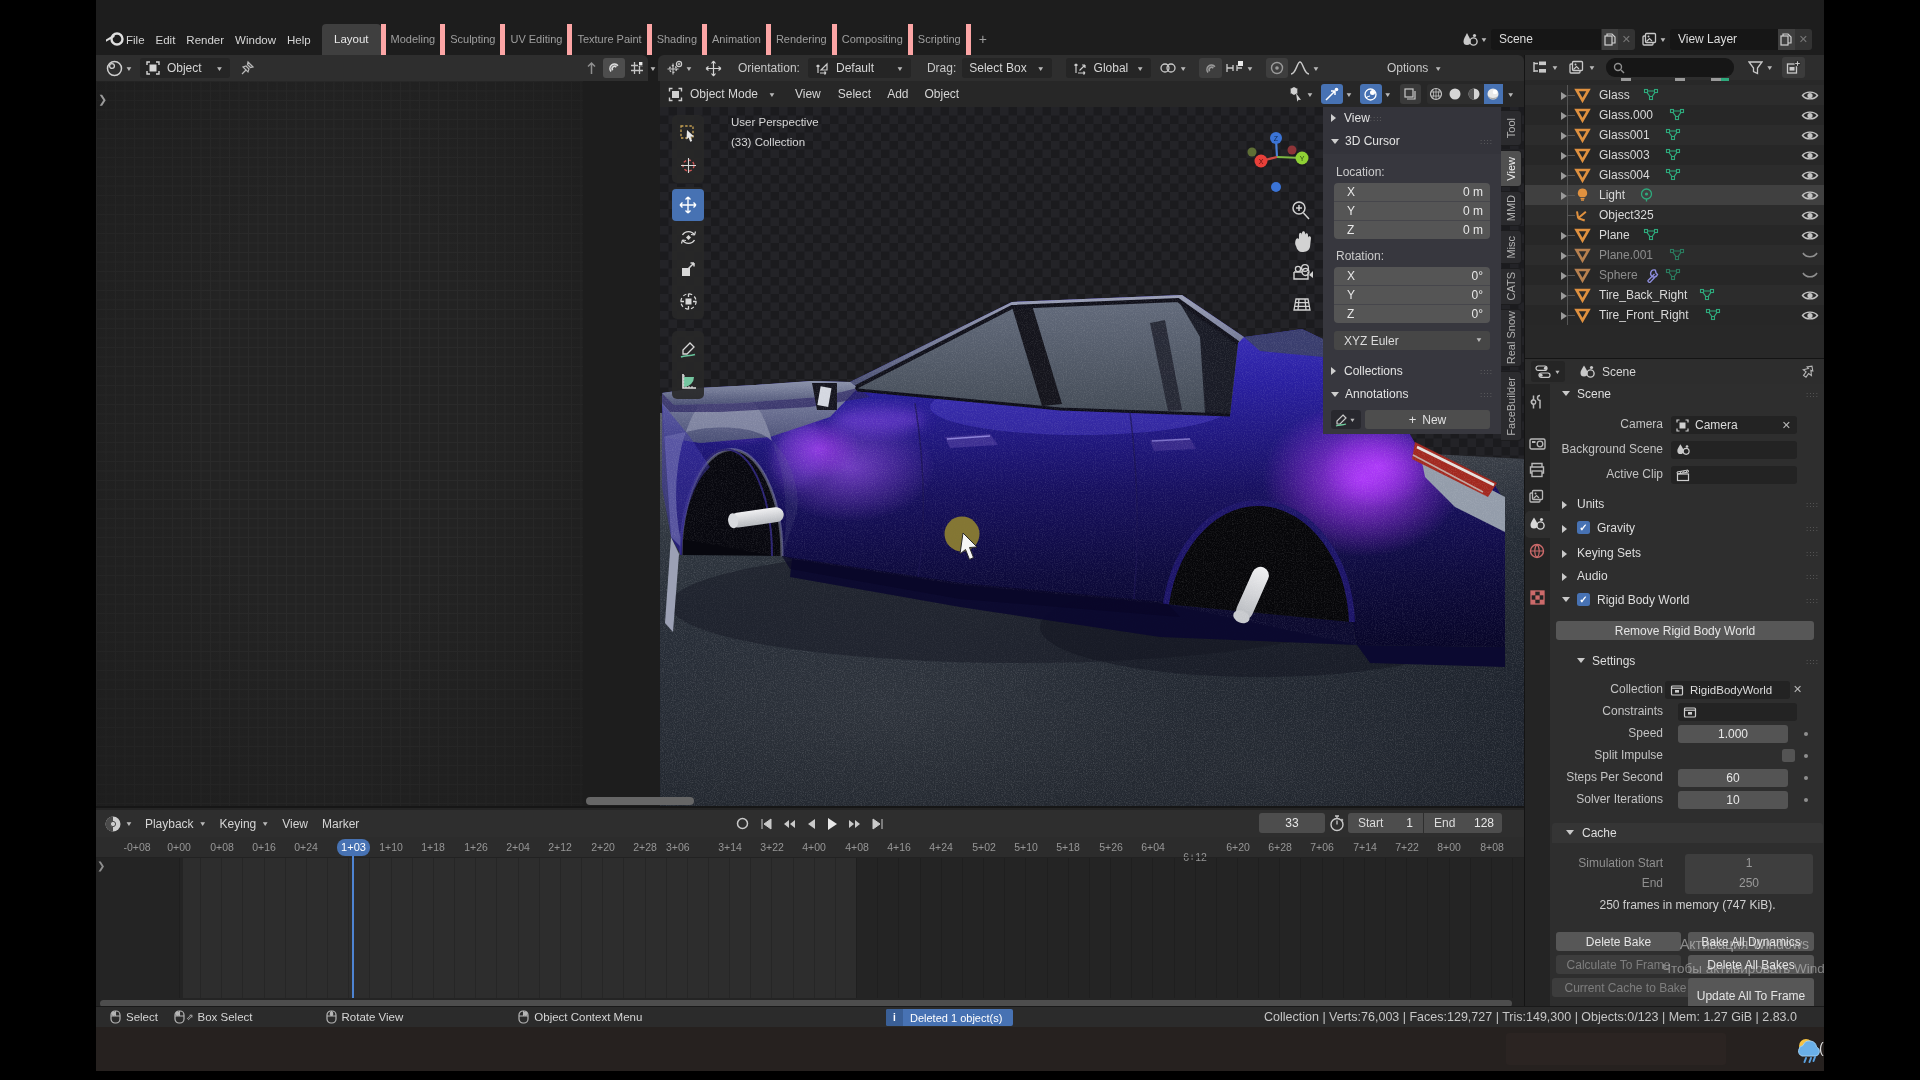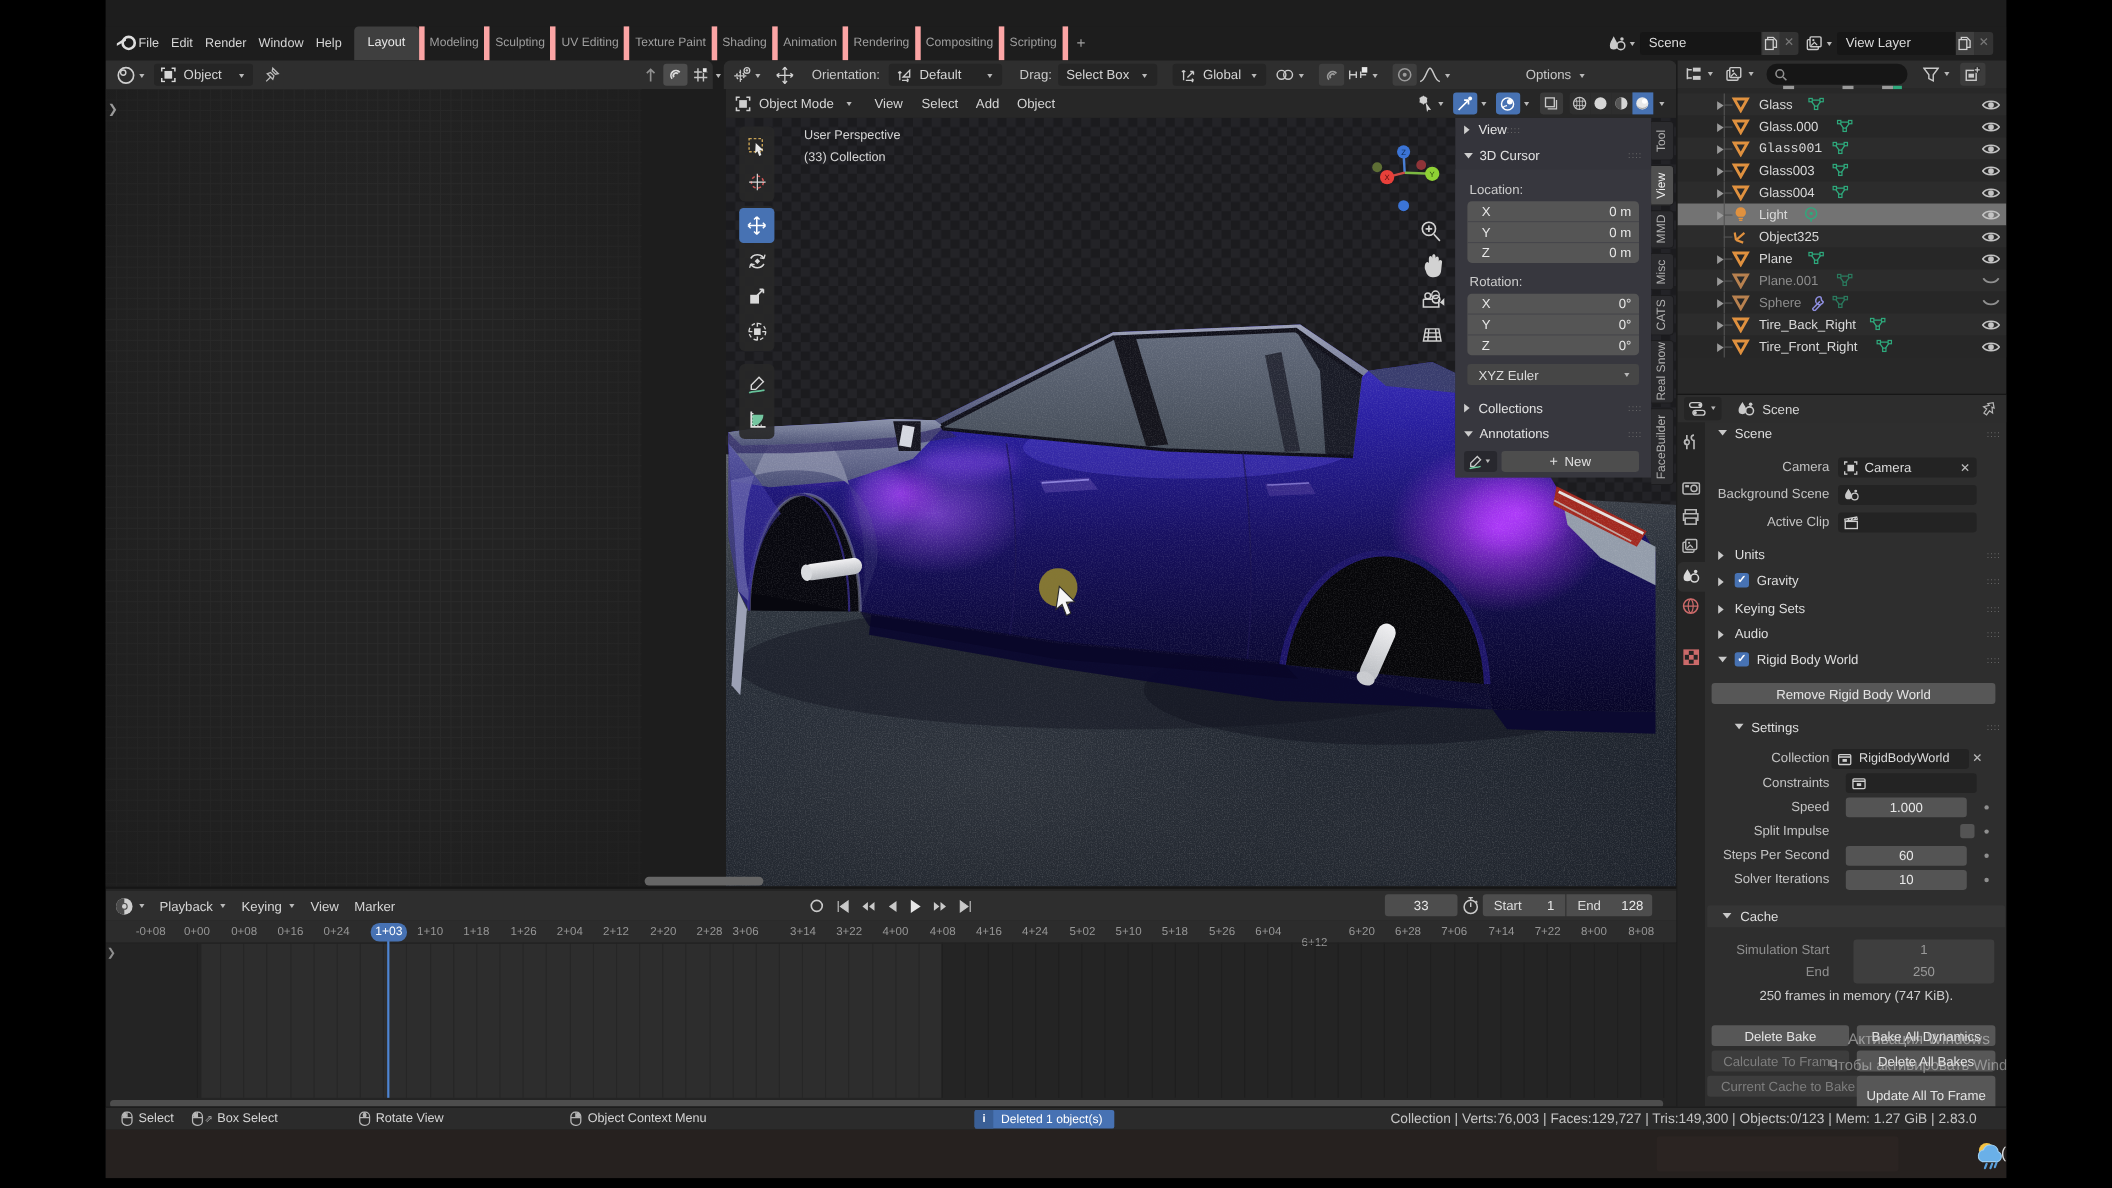--- a/index.html
+++ b/index.html
@@ -711,21 +711,21 @@
             <path d="M3 4 L13 4 L8 11 Z" fill="none" stroke="#2ea97c" stroke-width="1.2"></path>
             <rect x="1.5" y="2.5" width="3" height="3" fill="#282828" stroke="#2ea97c" stroke-width="1.1"></rect>
             <rect x="11.5" y="2.5" width="3" height="3" fill="#282828" stroke="#2ea97c" stroke-width="1.1"></rect>
             <rect x="6.5" y="9.5" width="3" height="3" fill="#282828" stroke="#2ea97c" stroke-width="1.1"></rect>
           </svg>
           <svg width="18" height="13" viewBox="0 0 18 13" class="abs" style="left:276px;top:4px;">
             <path d="M1.5 6.5 C4.5 2 13.5 2 16.5 6.5 C13.5 11 4.5 11 1.5 6.5 Z" fill="none" stroke="#c3c3c3" stroke-width="1.4"></path>
             <circle cx="9" cy="6.5" r="2.6" fill="#c3c3c3"></circle>
           </svg>
         </div>
-        <div class="abs" style="left:0;top:44px;width:300px;height:20px;background:#2c2c2c;font-family:Liberation Mono, monospace;">
+        <div class="abs" style="left:0;top:44px;width:300px;height:20px;background:#2c2c2c;">
           <div class="abs" style="left:42px;top:0;width:1px;height:20px;background:#555;"></div>
           <div class="abs" style="left:36px;top:7px;width:0;height:0;border-left:6px solid #9a9a9a;border-top:4px solid transparent;border-bottom:4px solid transparent;"></div>
           <div class="abs" style="left:42px;top:10px;width:8px;height:1px;background:#555;"></div>
           <svg width="17" height="16" viewBox="0 0 17 16" class="abs" style="left:49px;top:2px;">
             <path d="M2.5 3 H14.5 L8.5 13.5 Z" fill="none" stroke="#e0913f" stroke-width="2.6"></path>
           </svg>
           <div class="abs" style="left:74px;top:3px;font-size:12px;color:#d9d9d9;">Glass001</div>
           <svg width="16" height="16" viewBox="0 0 16 16" class="abs" style="left:140px;top:2px;">
             <path d="M3 4 L13 4 L8 11 Z" fill="none" stroke="#2ea97c" stroke-width="1.2"></path>
             <rect x="1.5" y="2.5" width="3" height="3" fill="#282828" stroke="#2ea97c" stroke-width="1.1"></rect>
@@ -768,21 +768,21 @@
             <path d="M3 4 L13 4 L8 11 Z" fill="none" stroke="#2ea97c" stroke-width="1.2"></path>
             <rect x="1.5" y="2.5" width="3" height="3" fill="#282828" stroke="#2ea97c" stroke-width="1.1"></rect>
             <rect x="11.5" y="2.5" width="3" height="3" fill="#282828" stroke="#2ea97c" stroke-width="1.1"></rect>
             <rect x="6.5" y="9.5" width="3" height="3" fill="#282828" stroke="#2ea97c" stroke-width="1.1"></rect>
           </svg>
           <svg width="18" height="13" viewBox="0 0 18 13" class="abs" style="left:276px;top:4px;">
             <path d="M1.5 6.5 C4.5 2 13.5 2 16.5 6.5 C13.5 11 4.5 11 1.5 6.5 Z" fill="none" stroke="#c3c3c3" stroke-width="1.4"></path>
             <circle cx="9" cy="6.5" r="2.6" fill="#c3c3c3"></circle>
           </svg>
         </div>
-        <div class="abs" style="left:0;top:104px;width:300px;height:20px;background:#737373;">
+        <div class="abs" style="left:0;top:104px;width:300px;height:20px;background:#404040;">
           <div class="abs" style="left:42px;top:0;width:1px;height:20px;background:#555;"></div>
           <div class="abs" style="left:36px;top:7px;width:0;height:0;border-left:6px solid #9a9a9a;border-top:4px solid transparent;border-bottom:4px solid transparent;"></div>
           <div class="abs" style="left:42px;top:10px;width:8px;height:1px;background:#555;"></div>
           <svg width="15" height="16" viewBox="0 0 15 16" class="abs" style="left:50px;top:2px;">
             <path d="M7.5 1.5 A4.6 4.6 0 0 1 10 10 L5 10 A4.6 4.6 0 0 1 7.5 1.5 Z" fill="#e0913f"></path>
             <path d="M5.5 11.5 H9.5 M6 13.2 H9" stroke="#e0913f" stroke-width="1.3"></path>
           </svg>
           <div class="abs" style="left:74px;top:3px;font-size:12px;color:#d9d9d9;">Light</div>
           <svg width="15" height="16" viewBox="0 0 15 16" class="abs" style="left:114px;top:2px;">
             <circle cx="7.5" cy="7" r="5" fill="none" stroke="#2ea97c" stroke-width="1.3"></circle>

